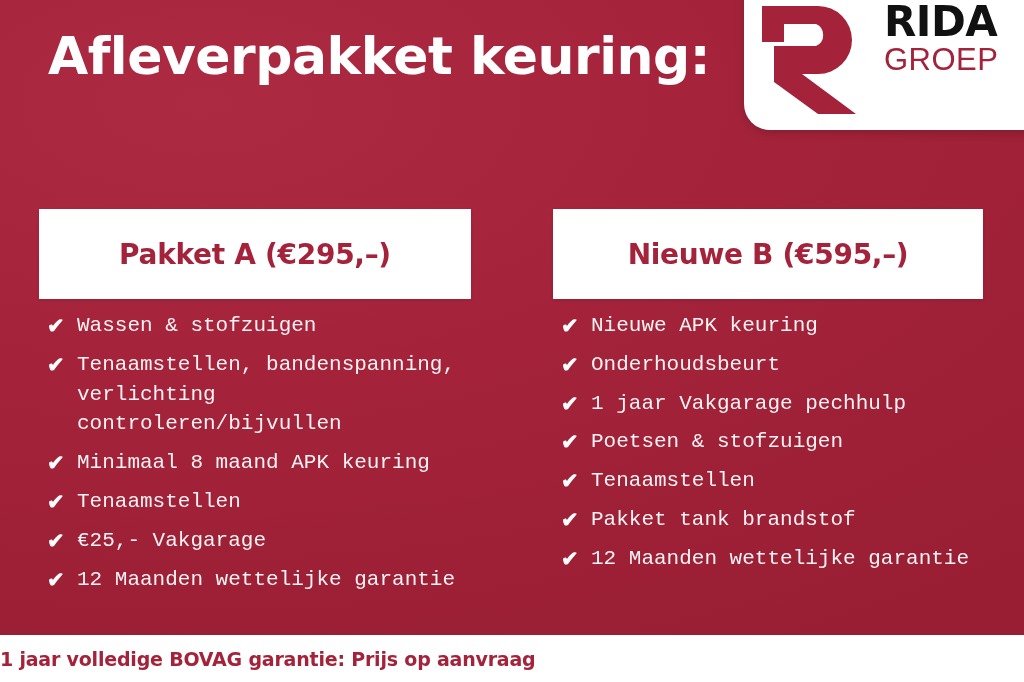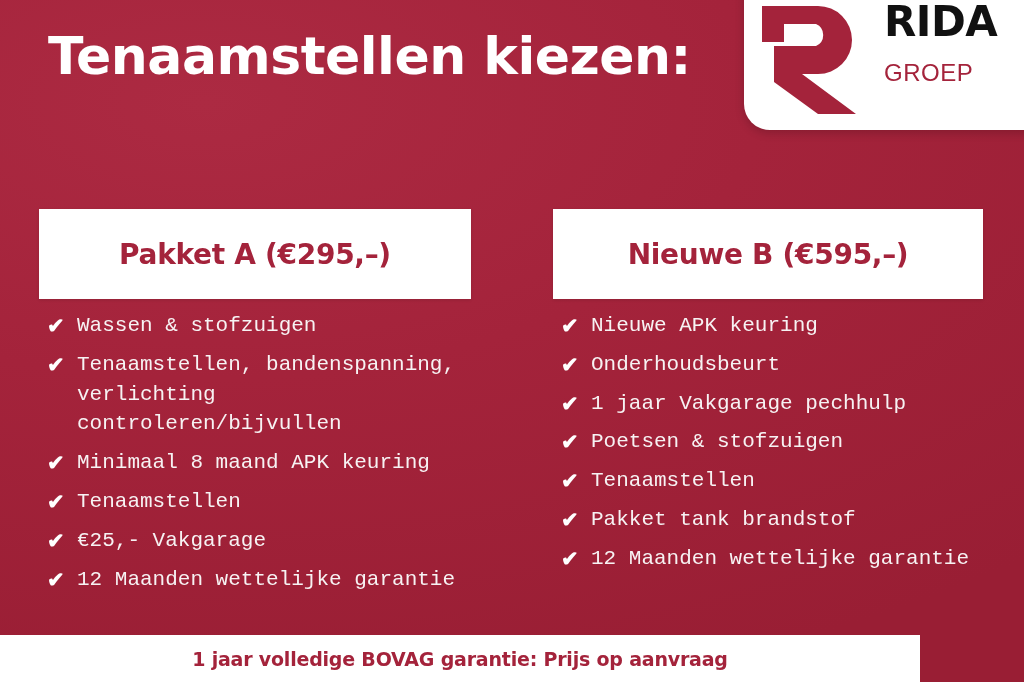--- a/index.html
+++ b/index.html
@@ -59,24 +59,24 @@
   .logo-rida {
     font-family:"DejaVu Sans", sans-serif;
     font-weight:bold;
     font-size:42px;
     color:#111111;
     letter-spacing:-0.5px;
   }
   .logo-groep {
     font-family:"Liberation Sans", sans-serif;
     font-weight:normal;
-    font-size:24px;
+    font-size:31px;
     color:#a4233b;
     letter-spacing:0.5px;
-    margin-top:19px;
+    margin-top:3px;
   }
 
   
   .columns {
     position:absolute;
     left:0; top:200px; width:1024px;
   }
   .col { position:absolute; top:0;margin-top:9px; }
   .col-a { left:39px; width:432px; }
   .col-b { left:553px; width:430px; }
@@ -113,40 +113,40 @@
     font-size:21px;
     font-weight:bold;
     line-height:1.42;
   }
   .feature-text { flex:1 1 auto;font-family:Liberation Mono, monospace; }
 
   
   .footer {
     position:absolute;
     left:0; top:635px;
-    width:920px; height:47px;
+    width:1024px; height:47px;
     background:#ffffff;
-    display:flex; align-items:center; justify-content:center;
+    display:flex; align-items:center; justify-content:flex-start;
   }
   .footer-text {
     font-family:"DejaVu Sans", sans-serif;
     font-weight:bold;
     font-size:19px;
     color:#a4233b;
     letter-spacing:-0.2px;
     white-space:nowrap;
   }
 </style>
 </head>
 <body>
 
 <div class="poster">
 
   <div class="header">
-    <div class="title">Tenaamstellen kiezen:</div>
+    <div class="title">Afleverpakket keuring:</div>
 
     <div class="logo-panel">
       <div class="logo-inner">
         <svg class="logo-mark" viewBox="0 0 108 116" aria-hidden="true">
           <path d="M6 4 H62 A34 34 0 0 1 62 72 H46 L100 112 H62 L18 80 V44 H60 A12 12 0 0 0 60 22 H28 V40 H6 Z" fill="#a4233b"></path>
         </svg>
         <div class="logo-words">
           <div class="logo-rida">RIDA</div>
           <div class="logo-groep">GROEP</div>
         </div>

